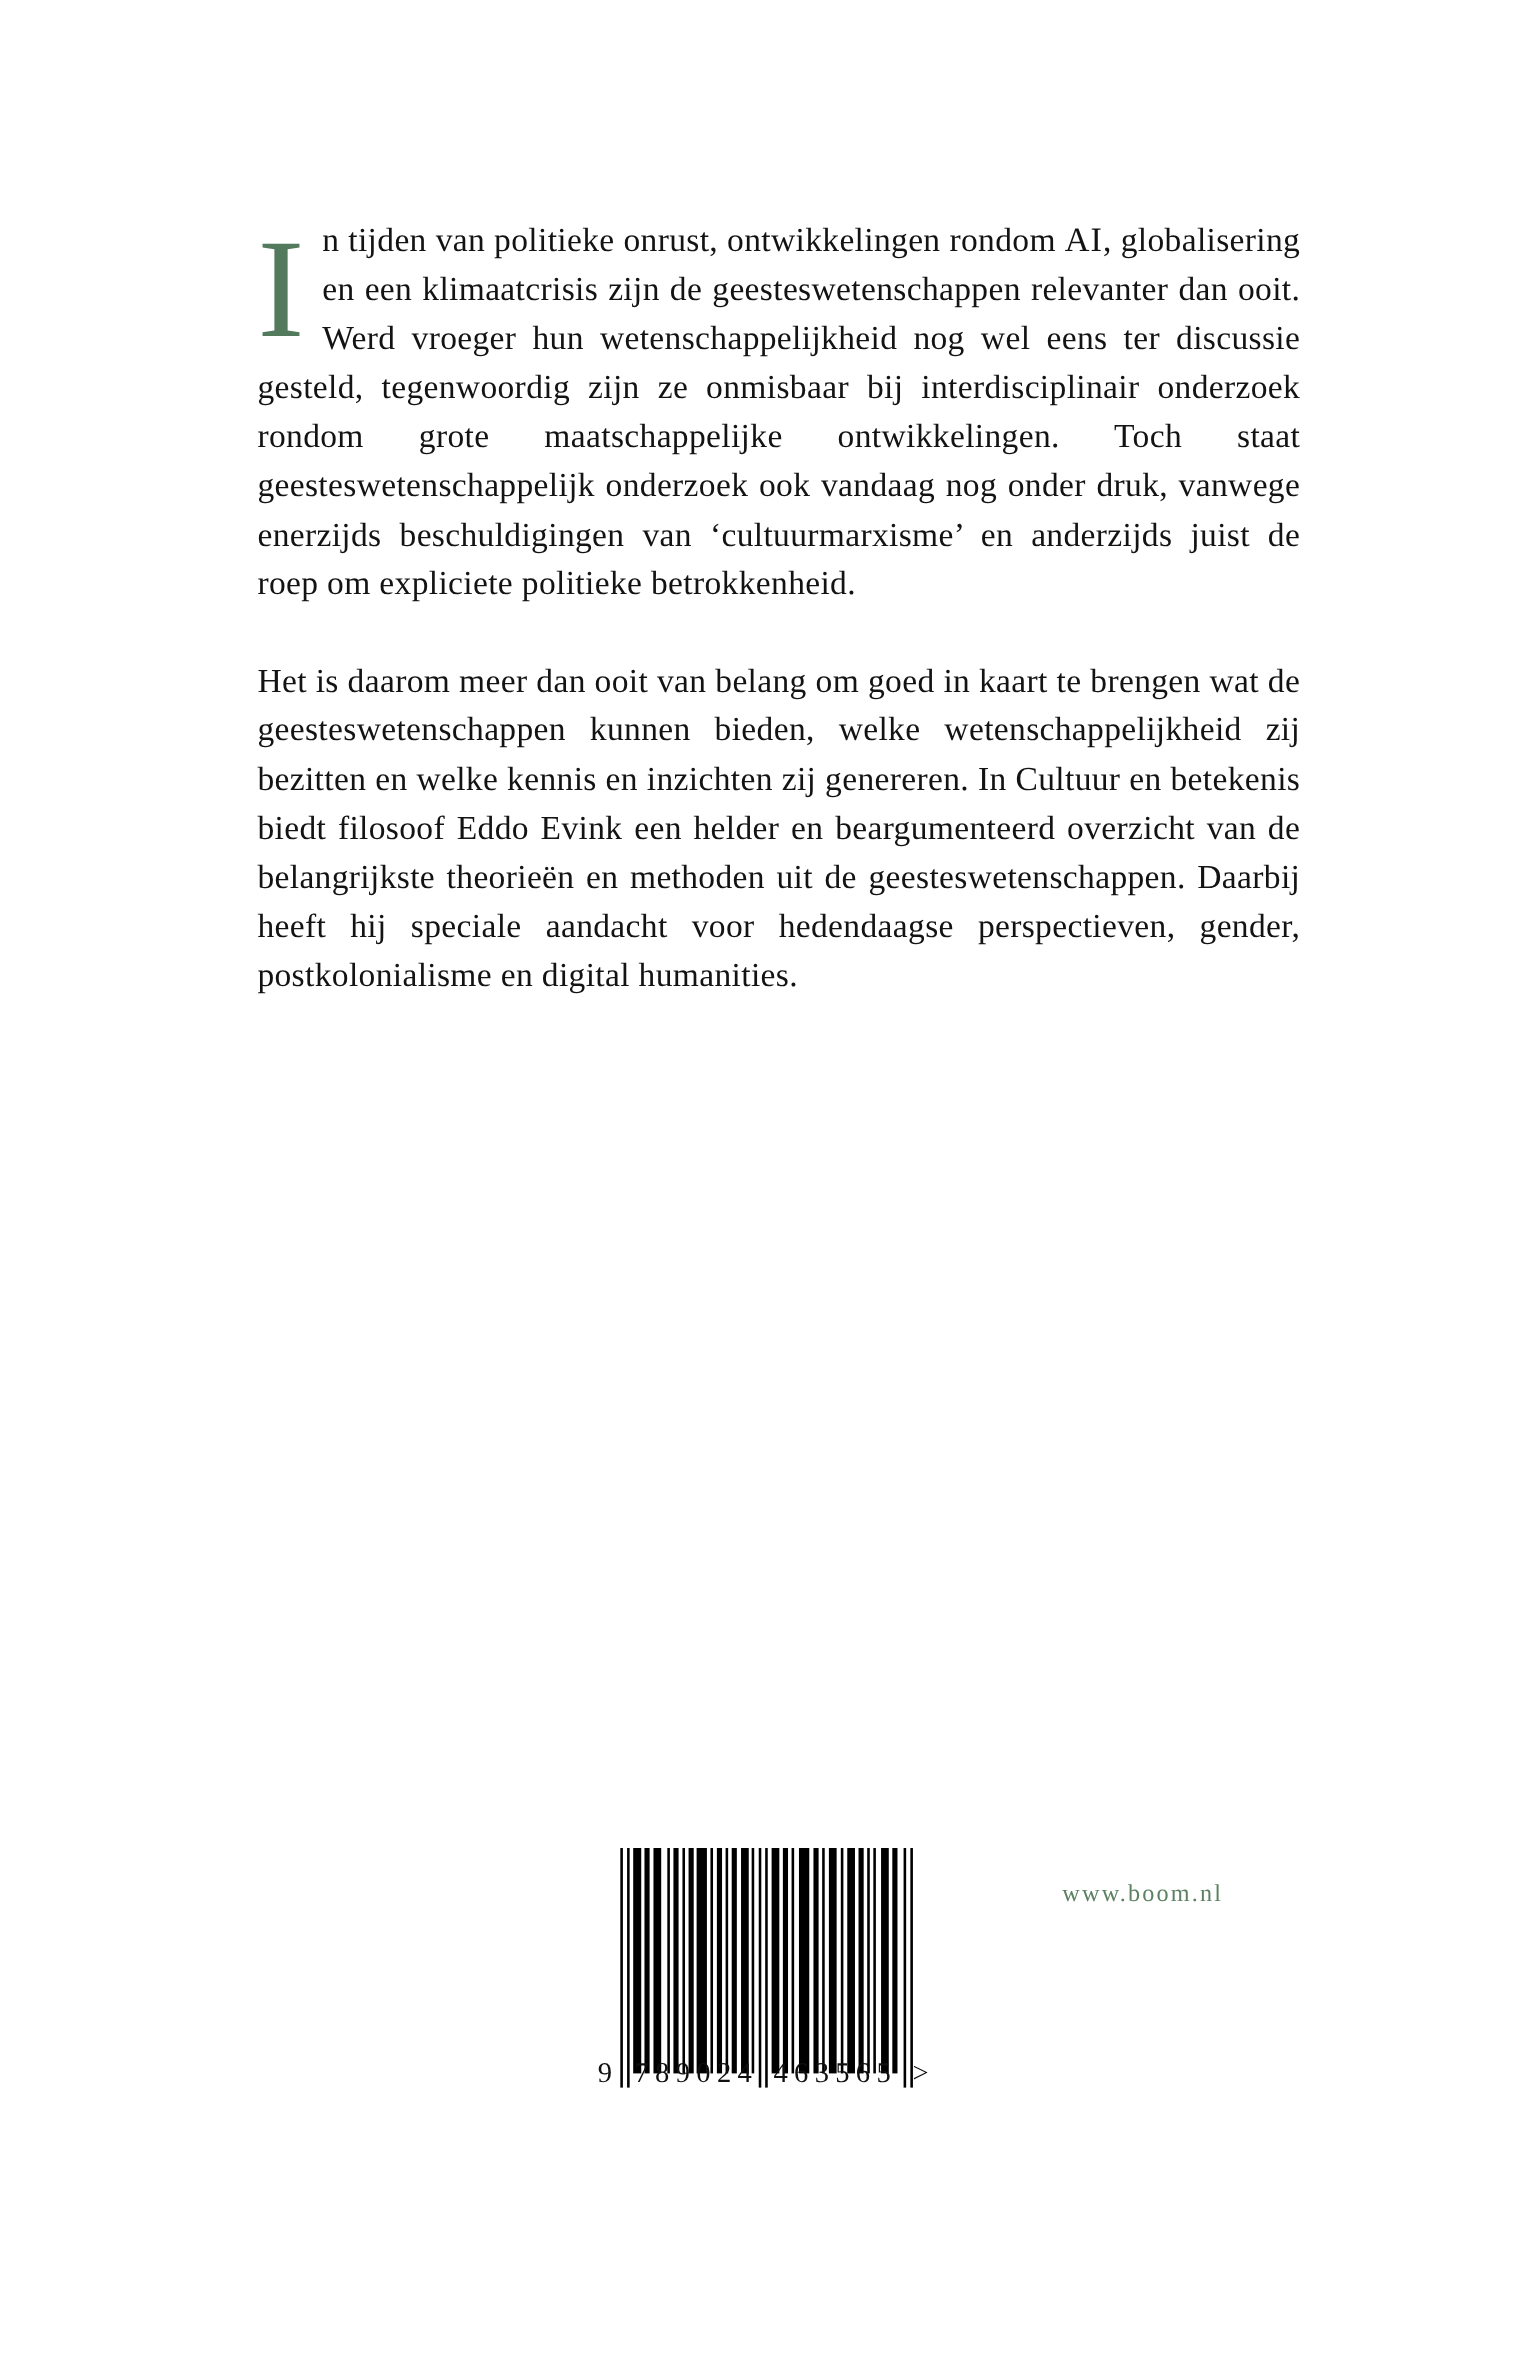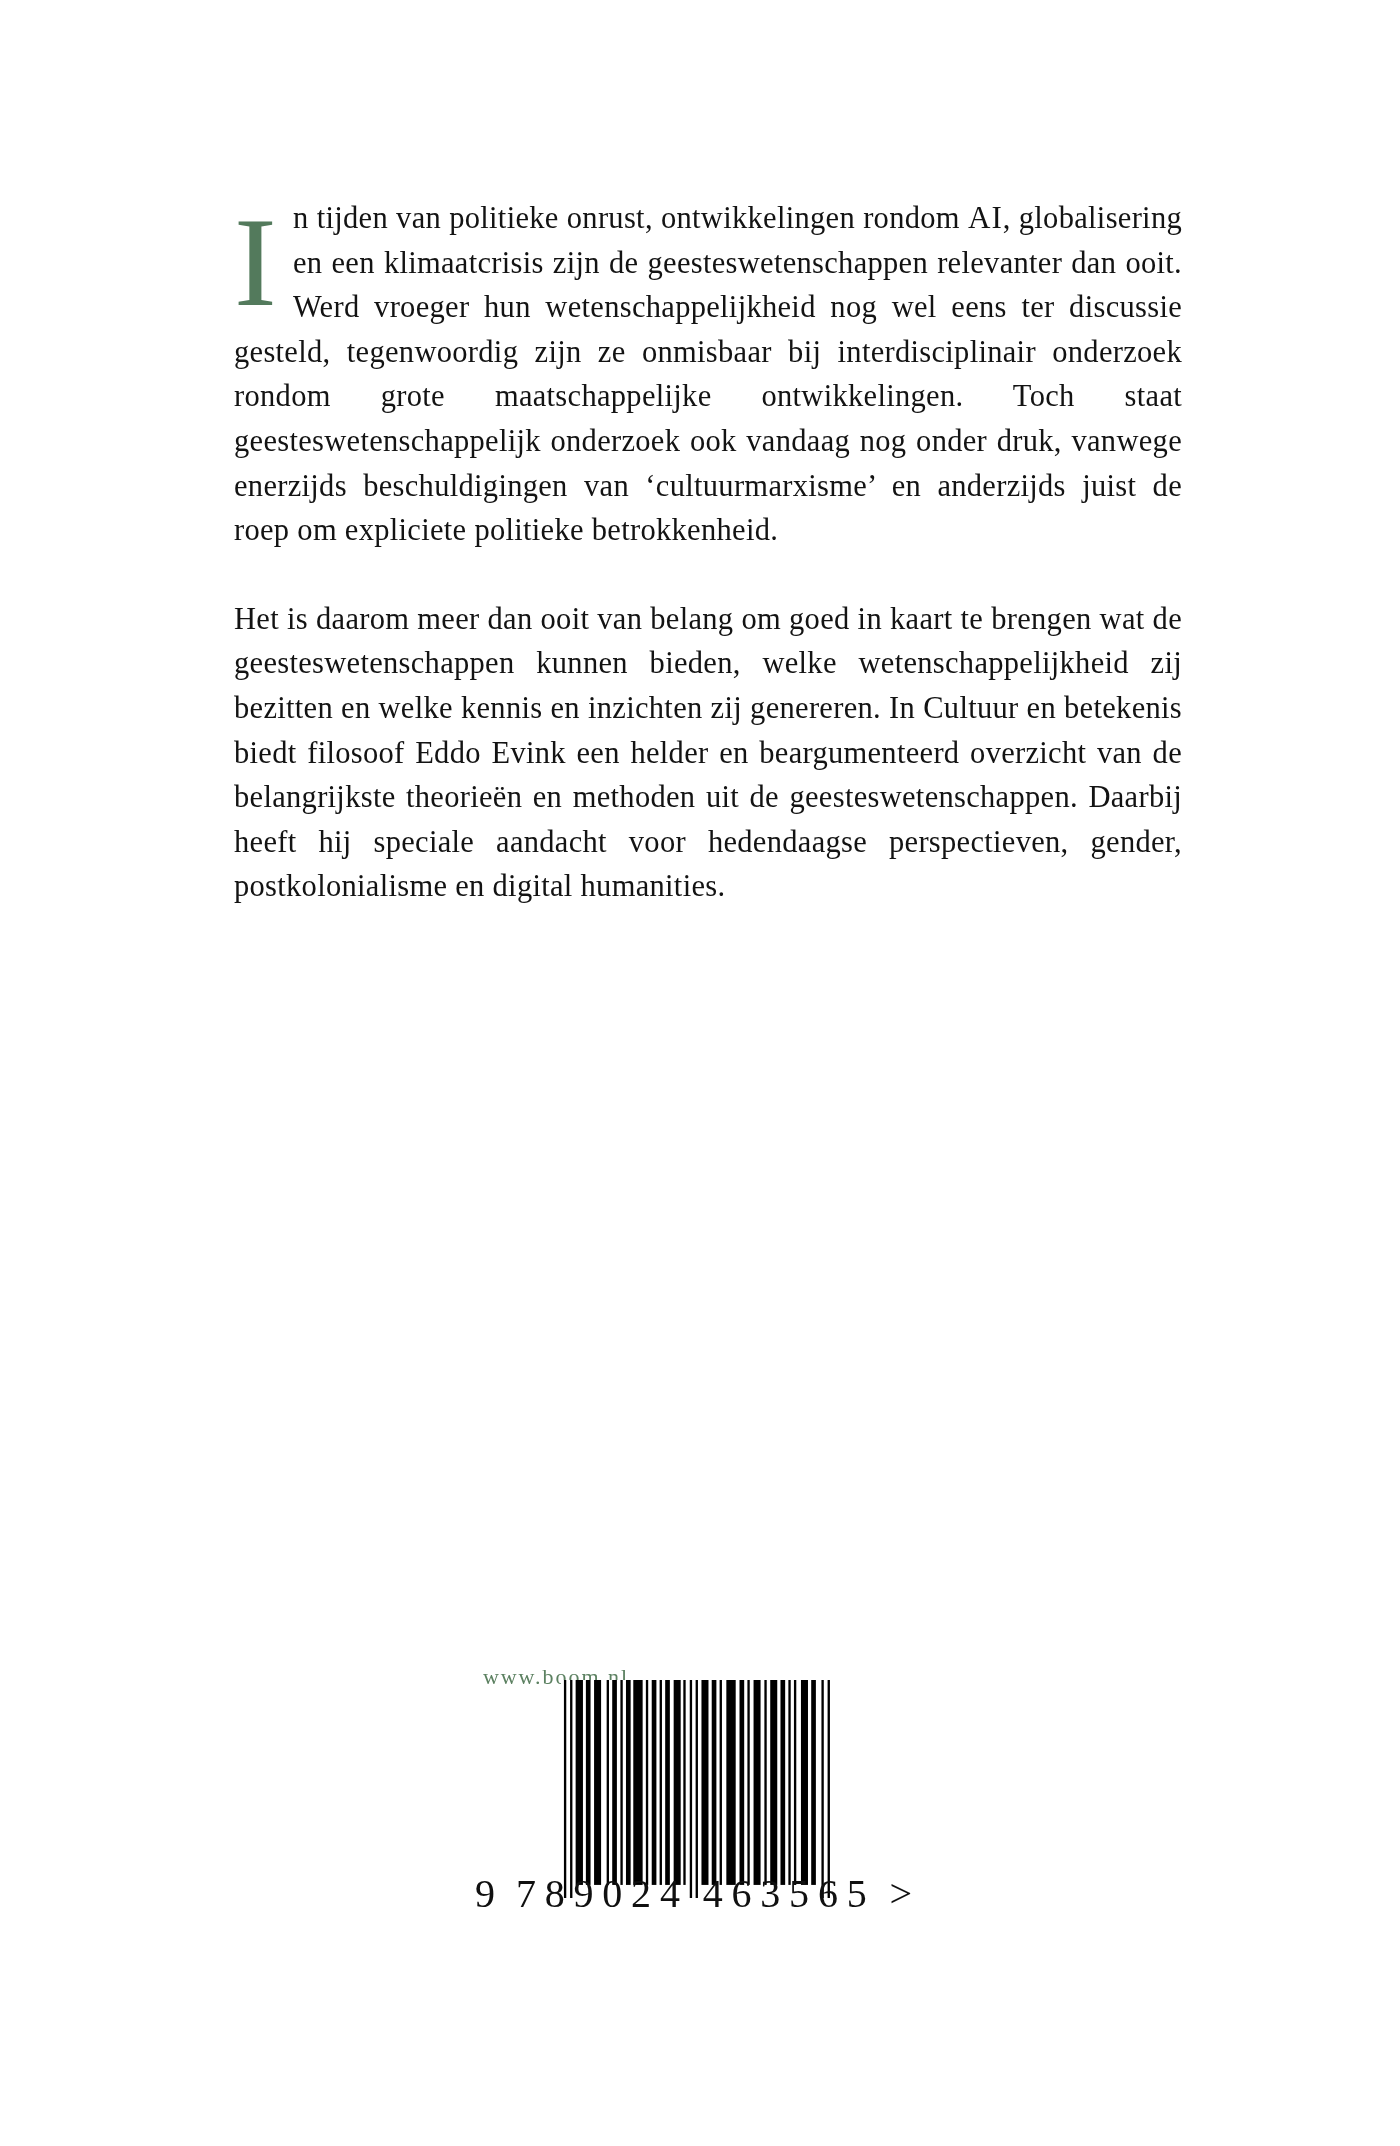--- a/index.html
+++ b/index.html
@@ -63,24 +63,24 @@
     letter-spacing: 0.03em;
     font-size: 1.02em;
   }
 
   .ital {
   }
 
   
   .publisher-url {
     position: absolute;
-    top: 1664px;
+    top: 1708px;
     left: 0;
     width: 1112px;
-    text-align: center;
+    text-align: right;
     color: #5C8161;
     font-size: 22px;
     letter-spacing: 0.09em;
     font-family: "Liberation Serif", "DejaVu Serif", serif;
   }
 
   
   .barcode-block {
     position: absolute;
     top: 1680px;
@@ -94,21 +94,21 @@
     width: 278px;
     height: 218px;
   }
   .barcode-digits {
     position: absolute;
     top: 1870px;
     left: 0;
     width: 1388px;
     text-align: center;
     font-family: "Liberation Serif", "DejaVu Serif", serif;
-    font-size: 40px;
+    font-size: 26px;
     color: #101010;
     letter-spacing: 0.02em;
   }
   .barcode-digits .d-left { margin-right: 20px; }
   .barcode-digits .d-grp { letter-spacing: 0.22em; }
   .barcode-digits .d-right { margin-left: 14px; }
 </style>
 </head>
 <body>
 

